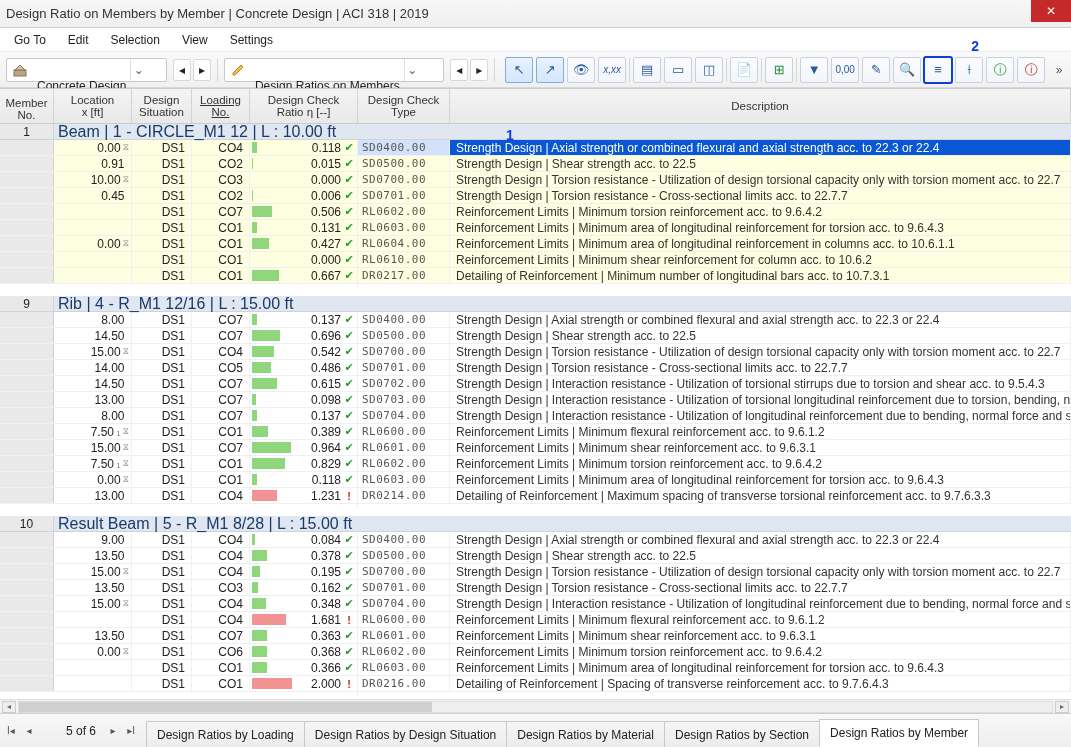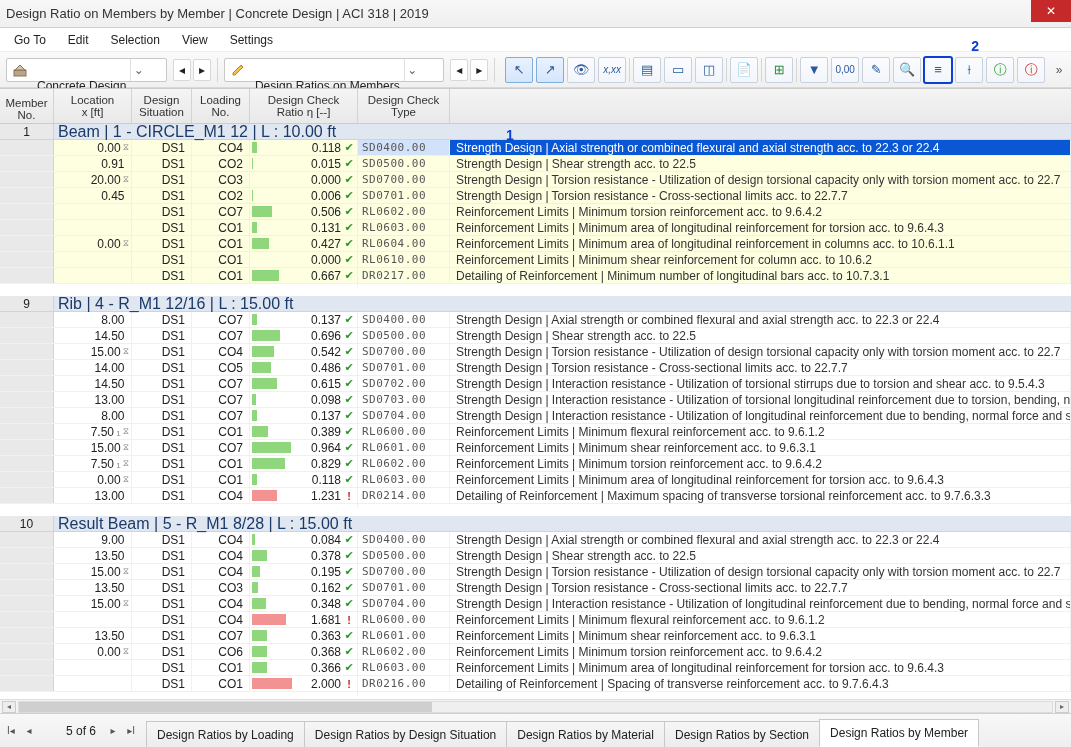--- a/index.html
+++ b/index.html
@@ -32,21 +32,21 @@
   .toolbar .callout2 { position: absolute; right: 92px; top: -14px; font-weight: bold; color: #0b3fd6; font-size: 14px; }
   .overflow { width: 14px; text-align: center; color: #555; cursor: pointer; margin-left: 2px; }
 
   
   .grid { position: absolute; top: 88px; bottom: 34px; left: 0; right: 0; display: flex; flex-direction: column; }
   .gridhead { display: flex; background: linear-gradient(#f4f4f4,#e9e9e9); border-top: 1px solid #ccc; border-bottom: 1px solid #ccc; height: 36px; }
   .gh { border-right: 1px solid #d3d3d3; display: flex; flex-direction: column; justify-content: center; align-items: center; font-size: 11.5px; color: #333; text-align: center; padding: 2px 2px; line-height: 12px; }
   .gh.member { width: 54px; justify-content: flex-end; }
   .gh.loc { width: 78px; }
   .gh.ds { width: 60px; }
-  .gh.lno { width: 58px; }
+  .gh.lno { width: 58px; text-decoration: underline; }
   .gh.ratio { width: 108px; }
   .gh.dtype { width: 92px; }
   .gh.desc { flex: 1; align-items: center; }
 
   .gridbody { flex: 1; overflow: hidden auto; font-size: 12px; }
   .grouprow { background: #e1e7f0; height: 16px; display: flex; align-items: center; font-weight: 400; color: #1a3a6a; border-bottom: 1px solid #cfd4db; position: relative; }
   .grouprow .gno { width: 54px; text-align: center; background: #e9e9e9; color: #222; height: 100%; display: flex; align-items: center; justify-content: center; border-right: 1px solid #d3d3d3; font-size: 12px; }
   .grouprow .gtitle { padding-left: 4px; font-size: 16px; }
 
   .drow { height: 16px; display: flex; align-items: center; border-bottom: 1px solid #eef0f3; background: #fff; }
@@ -219,20 +219,23 @@
 No.</span>
       </div>
     <div class="gh ratio">
         <span style="white-space:pre-line">Design Check
 Ratio η [--]</span>
       </div>
     <div class="gh dtype">
         <span style="white-space:pre-line">Design Check
 Type</span>
       </div>
+    <div class="gh desc">
+        <span>Description</span>
+      </div>
   </div>
   <div class="gridbody" id="gridbody">
       <div class="grouprow">
         <div class="gno">1</div>
         <div class="gtitle">Beam | 1 - CIRCLE_M1 12 | L : 10.00 ft</div>
       </div>
       <div class="drow yellow sel">
         <div class="cell member"></div>
         <div class="cell loc">
           <span>0.00</span>
@@ -264,21 +267,21 @@
           </div>
           <span class="ratioval">0.015</span>
           <span class="ratiomark ok">✔</span>
         </div>
         <div class="cell dtype">SD0500.00</div>
         <div class="cell desc">Strength Design | Shear strength acc. to 22.5</div>
       </div>
       <div class="drow yellow">
         <div class="cell member"></div>
         <div class="cell loc">
-          <span>20.00</span>
+          <span>10.00</span>
           <span class="xmark">⧖</span>
         </div>
         <div class="cell ds">DS1</div>
         <div class="cell lno">CO3</div>
         <div class="cell ratio">
           <div class="ratiobar">
             <div class="fill g" style="width:0%"></div>
           </div>
           <span class="ratioval">0.000</span>
           <span class="ratiomark ok">✔</span>

